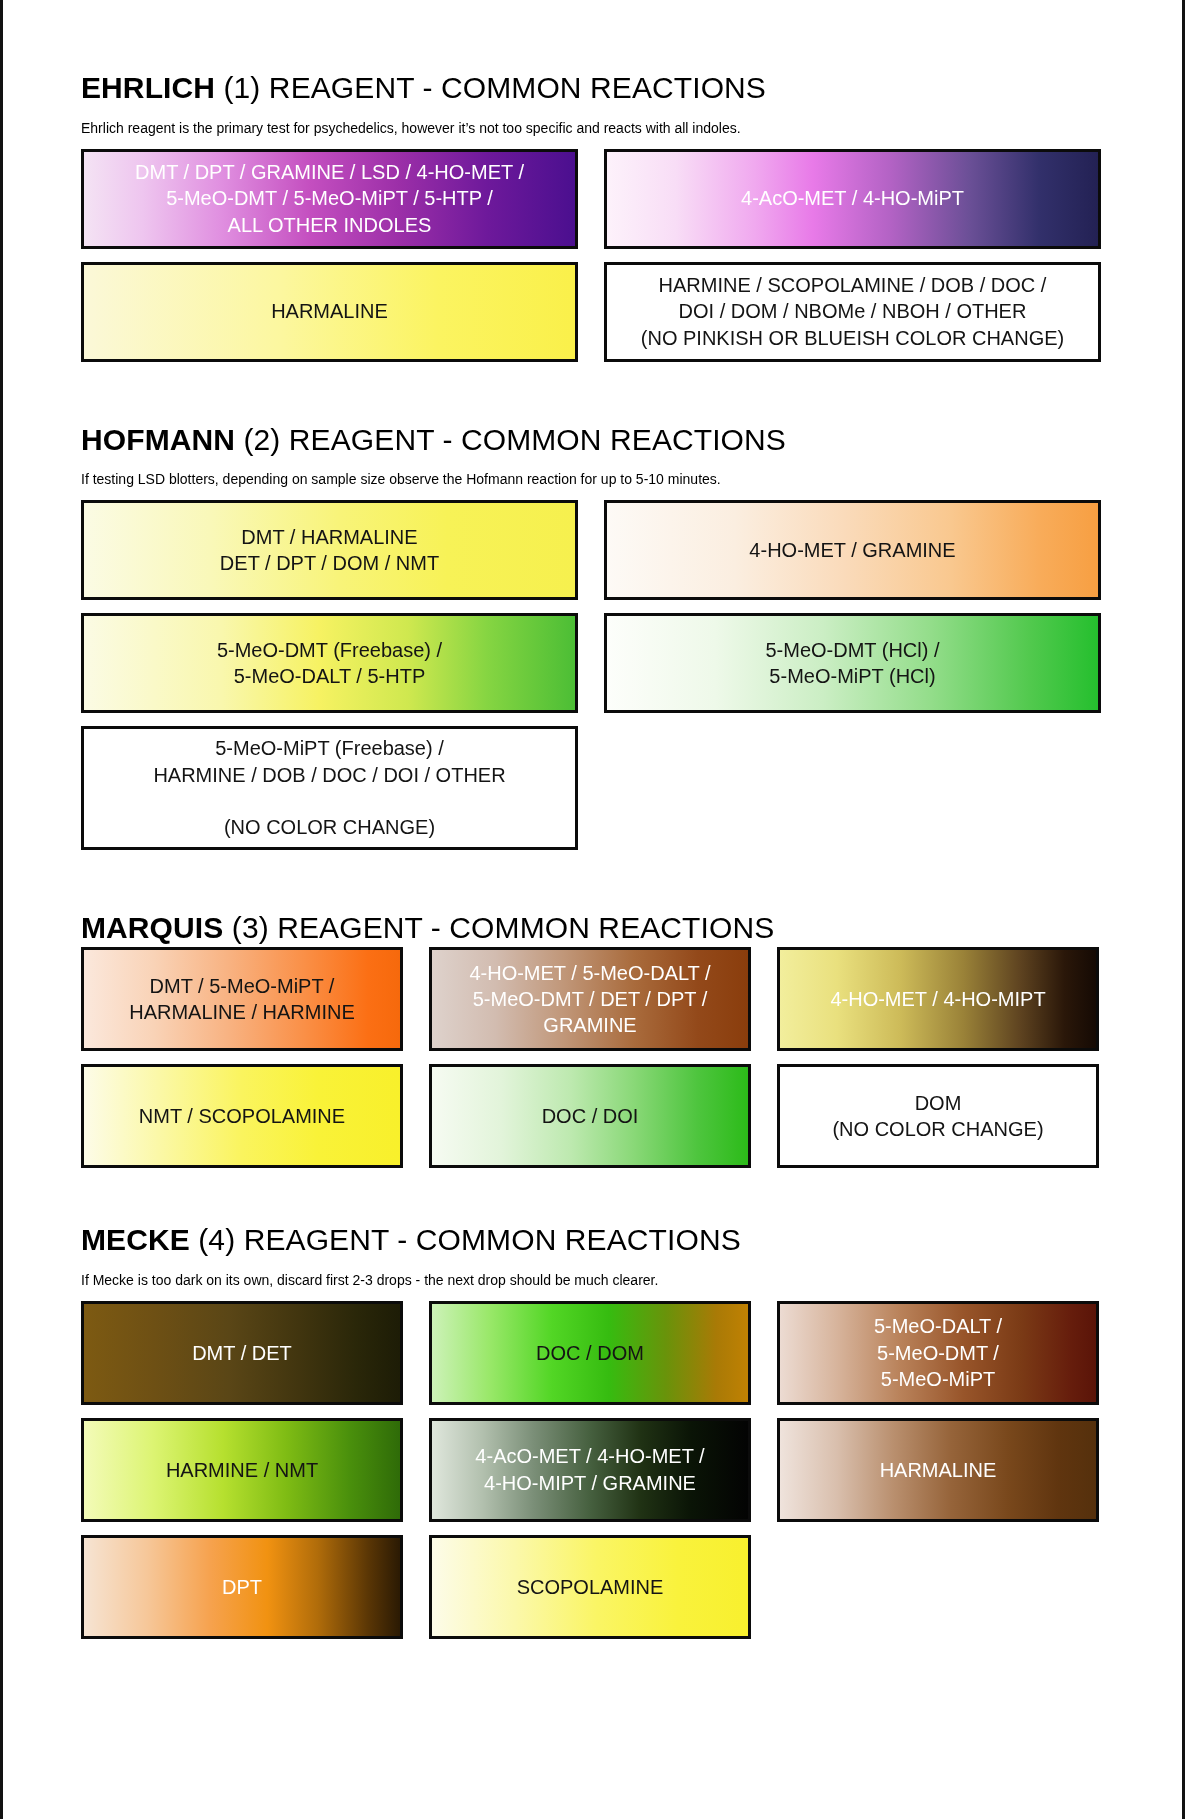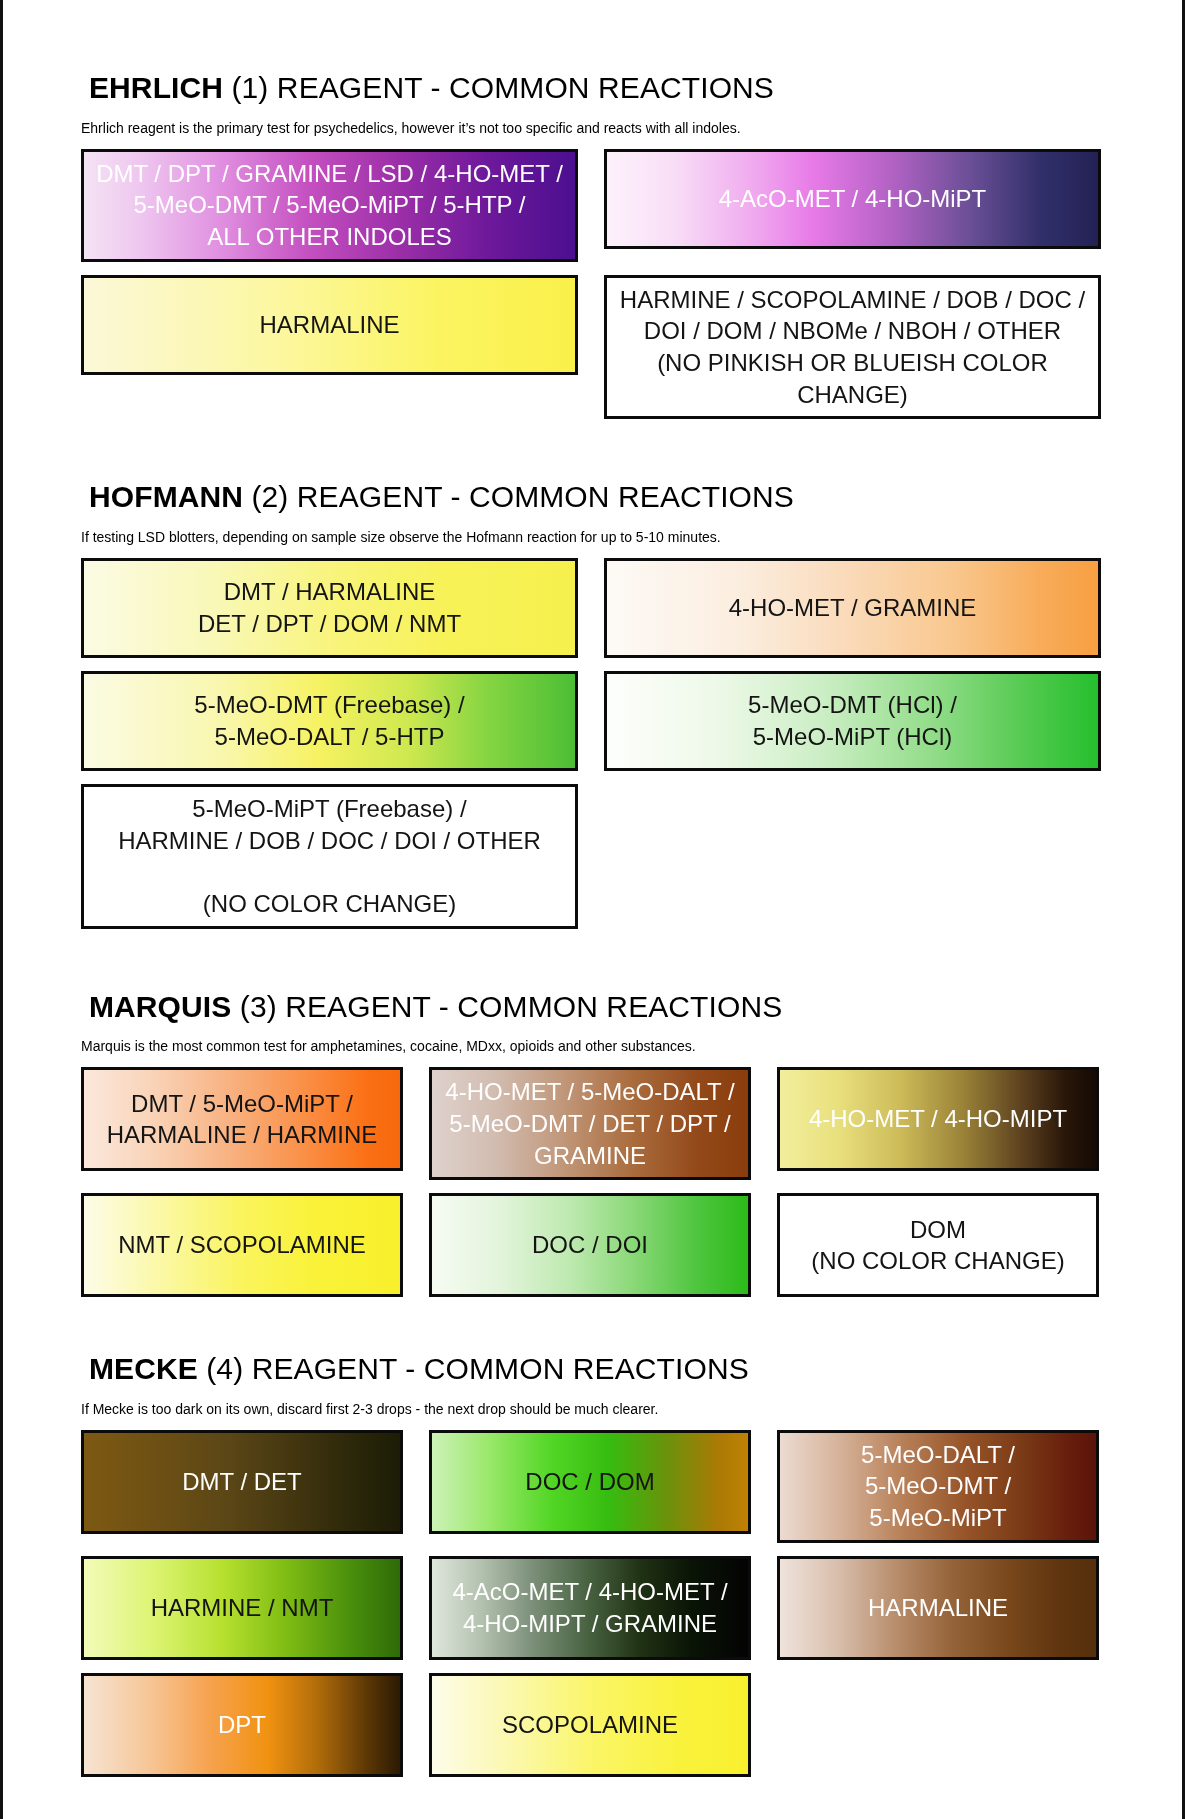--- a/index.html
+++ b/index.html
@@ -30,21 +30,21 @@
     width: 1030px;
   }
 
   .section { margin-bottom: 0; }
 
   .sec-title {
     font-size: 30px;
     letter-spacing: 0.1px;
     line-height: 1.05;
     white-space: nowrap;
-    margin: 0 0 4px 8px;
+    margin: 0 0 4px 0;
     font-weight: 400;
   }
   .sec-title .strong { font-weight: bold; }
 
   .sec-sub {
     font-size: 14px;
     line-height: 1.15;
     margin: 16px 0 13px 0;
     white-space: nowrap;
     font-weight: 400;
@@ -64,21 +64,21 @@
     row-gap: 13px;
     align-items: start;
   }
 
   .swatch {
     border: 3.5px solid #0b0b0b;
     display: flex;
     align-items: center;
     justify-content: center;
     text-align: center;
-    font-size: 24px;
+    font-size: 20px;
     line-height: 1.32;
     padding: 6px 10px;
     min-height: 100px;
   }
   .swatch .lbl { display: block; width: 100%; }
   .swatch.tall { min-height: 118px; }
   .swatch.h3 { min-height: 104px; }
 
   .spacer-lg { height: 56px; }
   .spacer-xl { height: 62px; }
@@ -127,21 +127,20 @@
               <span class="lbl">5-MeO-DMT (HCl) /<br>5-MeO-MiPT (HCl)</span>
             </div>
             <div class="swatch tall" style="background: linear-gradient(to right, rgb(255, 255, 255) 0%, rgb(255, 255, 255) 100%); color: rgb(20, 20, 20);">
               <span class="lbl">5-MeO-MiPT (Freebase) /<br>HARMINE / DOB / DOC / DOI / OTHER<br><br>(NO COLOR CHANGE)</span>
             </div>
           </div>
         </div>
         <div class="spacer-xl"></div>
         <div class="section">
           <div class="sec-title"><span class="strong">MARQUIS</span> <span>(3) REAGENT - COMMON REACTIONS</span></div>
-          <div class="sec-sub">Marquis is the most common test for amphetamines, cocaine, MDxx, opioids and other substances.</div>
           <div class="grid3">
             <div class="swatch h3" style="background: linear-gradient(to right, rgb(251, 232, 220) 0%, rgb(249, 211, 183) 22%, rgb(248, 178, 129) 46%, rgb(250, 143, 70) 70%, rgb(251, 111, 20) 90%, rgb(246, 105, 12) 100%); color: rgb(20, 20, 20);">
               <span class="lbl">DMT / 5-MeO-MiPT /<br>HARMALINE / HARMINE</span>
             </div>
             <div class="swatch h3" style="background: linear-gradient(to right, rgb(222, 210, 204) 0%, rgb(210, 188, 176) 20%, rgb(192, 150, 120) 42%, rgb(169, 107, 60) 64%, rgb(147, 73, 26) 84%, rgb(138, 61, 12) 100%); color: rgb(255, 255, 255);">
               <span class="lbl">4-HO-MET / 5-MeO-DALT /<br>5-MeO-DMT / DET / DPT /<br>GRAMINE</span>
             </div>
             <div class="swatch h3" style="background: linear-gradient(to right, rgb(242, 238, 156) 0%, rgb(233, 224, 126) 18%, rgb(205, 187, 89) 38%, rgb(154, 130, 56) 58%, rgb(94, 67, 32) 76%, rgb(42, 23, 9) 90%, rgb(21, 10, 4) 100%); color: rgb(255, 255, 255);">
               <span class="lbl">4-HO-MET / 4-HO-MIPT</span>
             </div>

